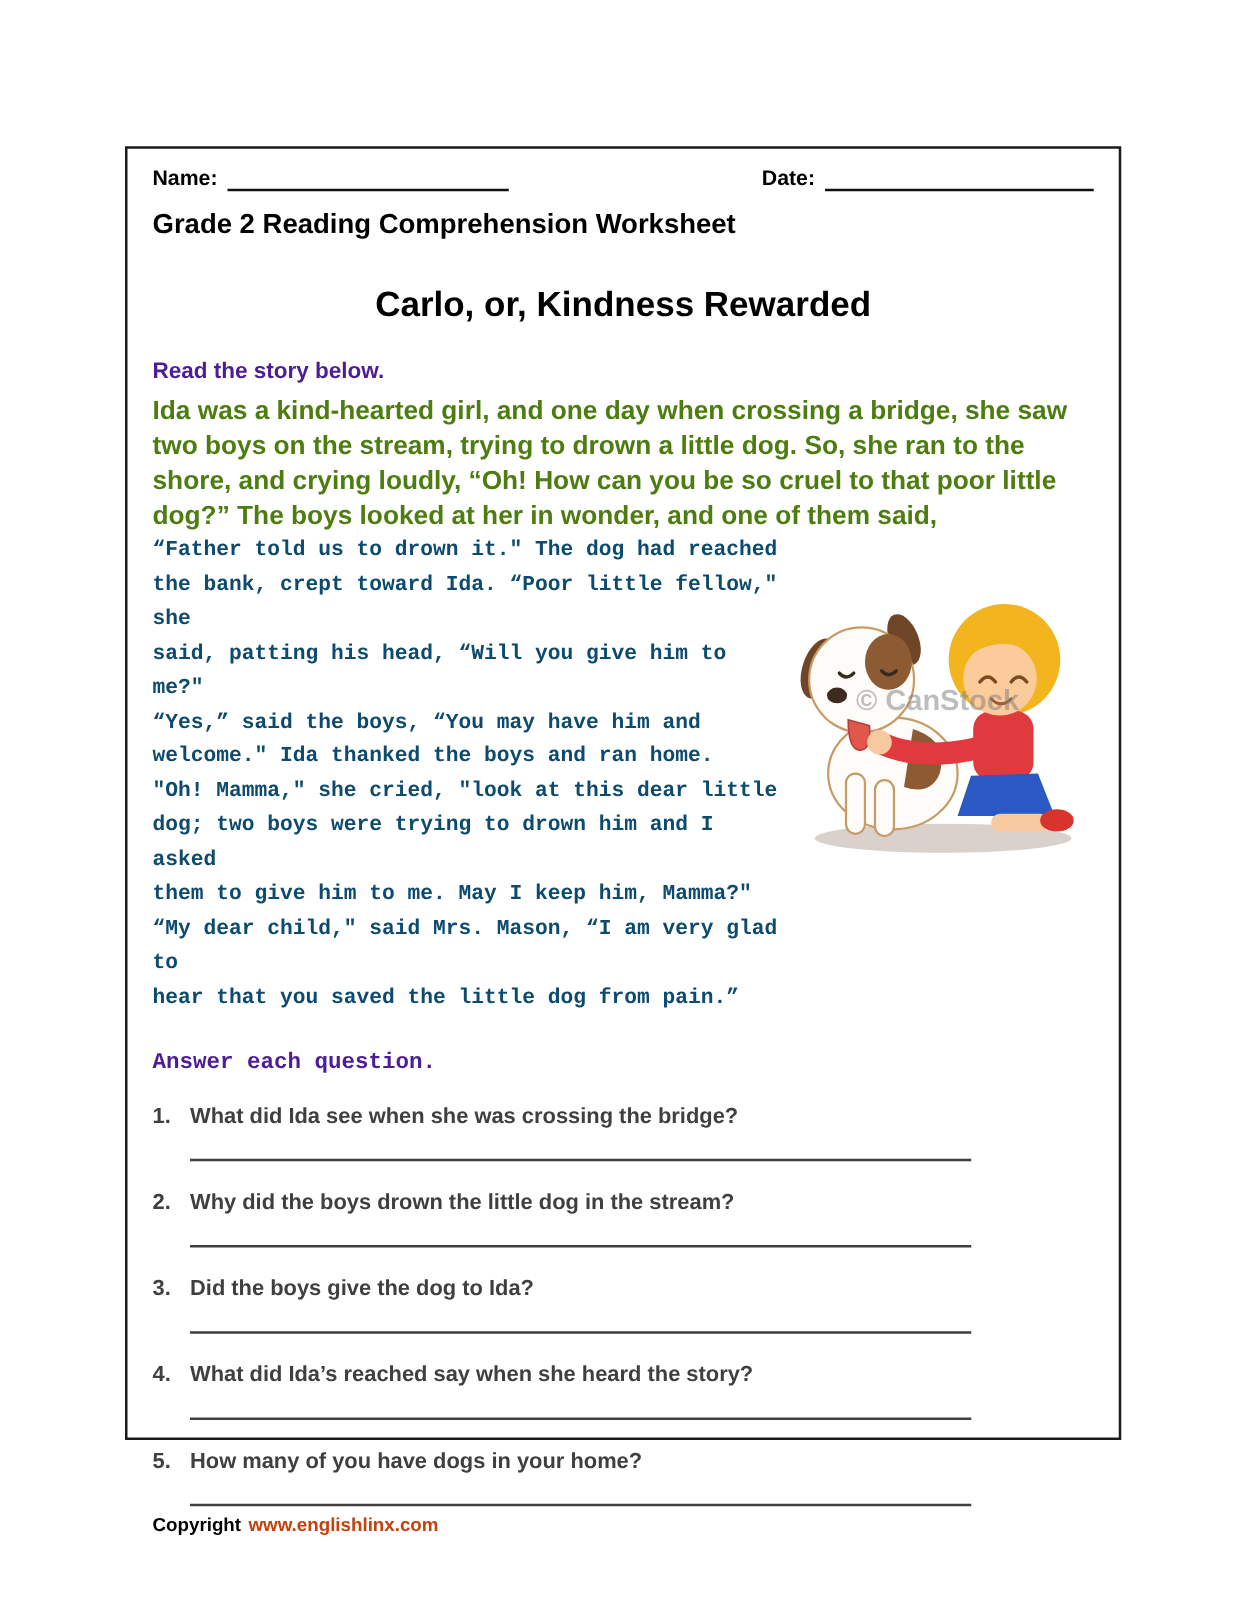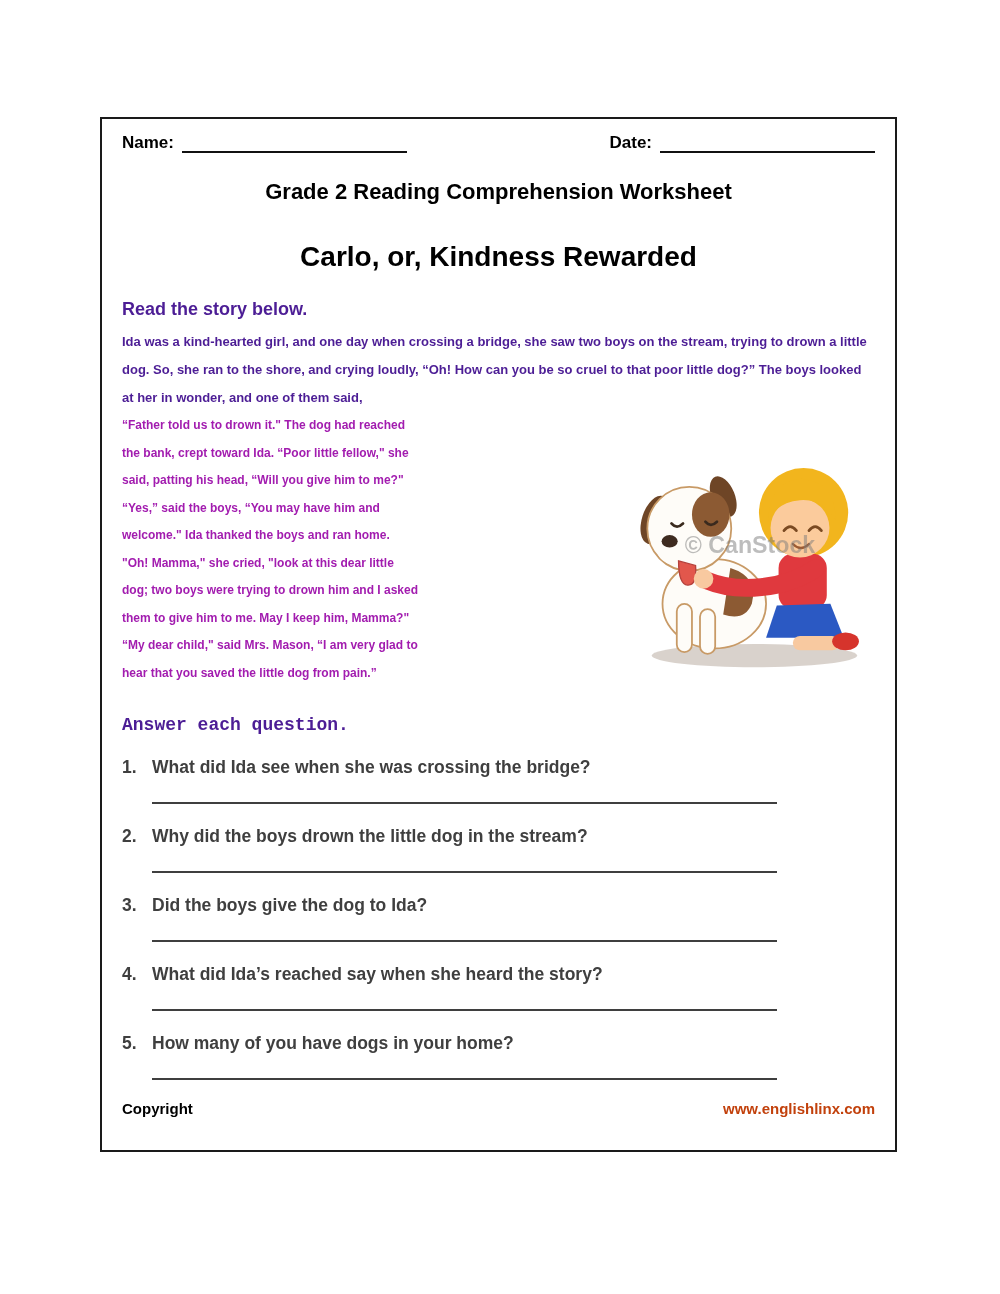--- a/index.html
+++ b/index.html
@@ -30,52 +30,52 @@
     align-items: flex-end;
     font-size: 17px;
     line-height: 20px;
   }
   .u-line { border-bottom: 2px solid #111; height: 16px; }
   .name-line { width: 225px; margin-left: 8px; }
   .date-group { margin-left: auto; display: flex; align-items: flex-end; }
   .date-line { width: 215px; margin-left: 8px; }
 
   .title {
-    text-align: center;
     font-size: 22px;
-    margin-top: 26px;
+    margin-top: 13px;
     color: #000;
   }
   .subtitle {
     text-align: center;
     font-size: 28px;
     margin-top: 36px;
     color: #000;
   }
   .section-heading {
     color: #4c1d95;
     font-size: 18px;
     margin-top: 26px;
   }
   .story-p1 {
-    font-size: 13px;
+    font-size: 21px;
     line-height: 28px;
-    color: #4c1d95;
+    color: #4d7c0f;
     margin-top: 8px;
   }
   .story-row {
     display: flex;
     align-items: flex-start;
   }
   .story-p2 {
     white-space: pre-line;
-    font-size: 12px;
+    font-size: 17px;
     line-height: 27.5px;
-    color: #a21caf;
+    color: #0c4a6e;
     width: 520px;
+    font-family: Liberation Mono, monospace;
   }
   .illustration {
     width: 250px;
     height: 268px;
     margin-left: auto;
     margin-top: -2px;
     flex: none;
   }
   .q-heading { margin-top: 28px; font-family: Liberation Mono, monospace; }
   .question {
@@ -87,25 +87,25 @@
   }
   .q-num { width: 30px; flex: none; }
   .answer-line {
     margin: 22px 0 0 30px;
     width: 625px;
     height: 0;
     border-bottom: 2px solid #3f3f3f;
   }
   .footer {
     display: flex;
-    justify-content: space-between;
+    justify-content: flex-start;
     align-items: baseline;
     gap: 6px;
     font-size: 15px;
-    margin-top: 20px;
+    margin-top: 7px;
     color: #000;
   }
   .footer a {
     color: #c2410c;
     cursor: pointer;
   }
   .watermark-text {
     font-family: "Liberation Sans", sans-serif;
     font-size: 26px;
     font-weight: bold;

